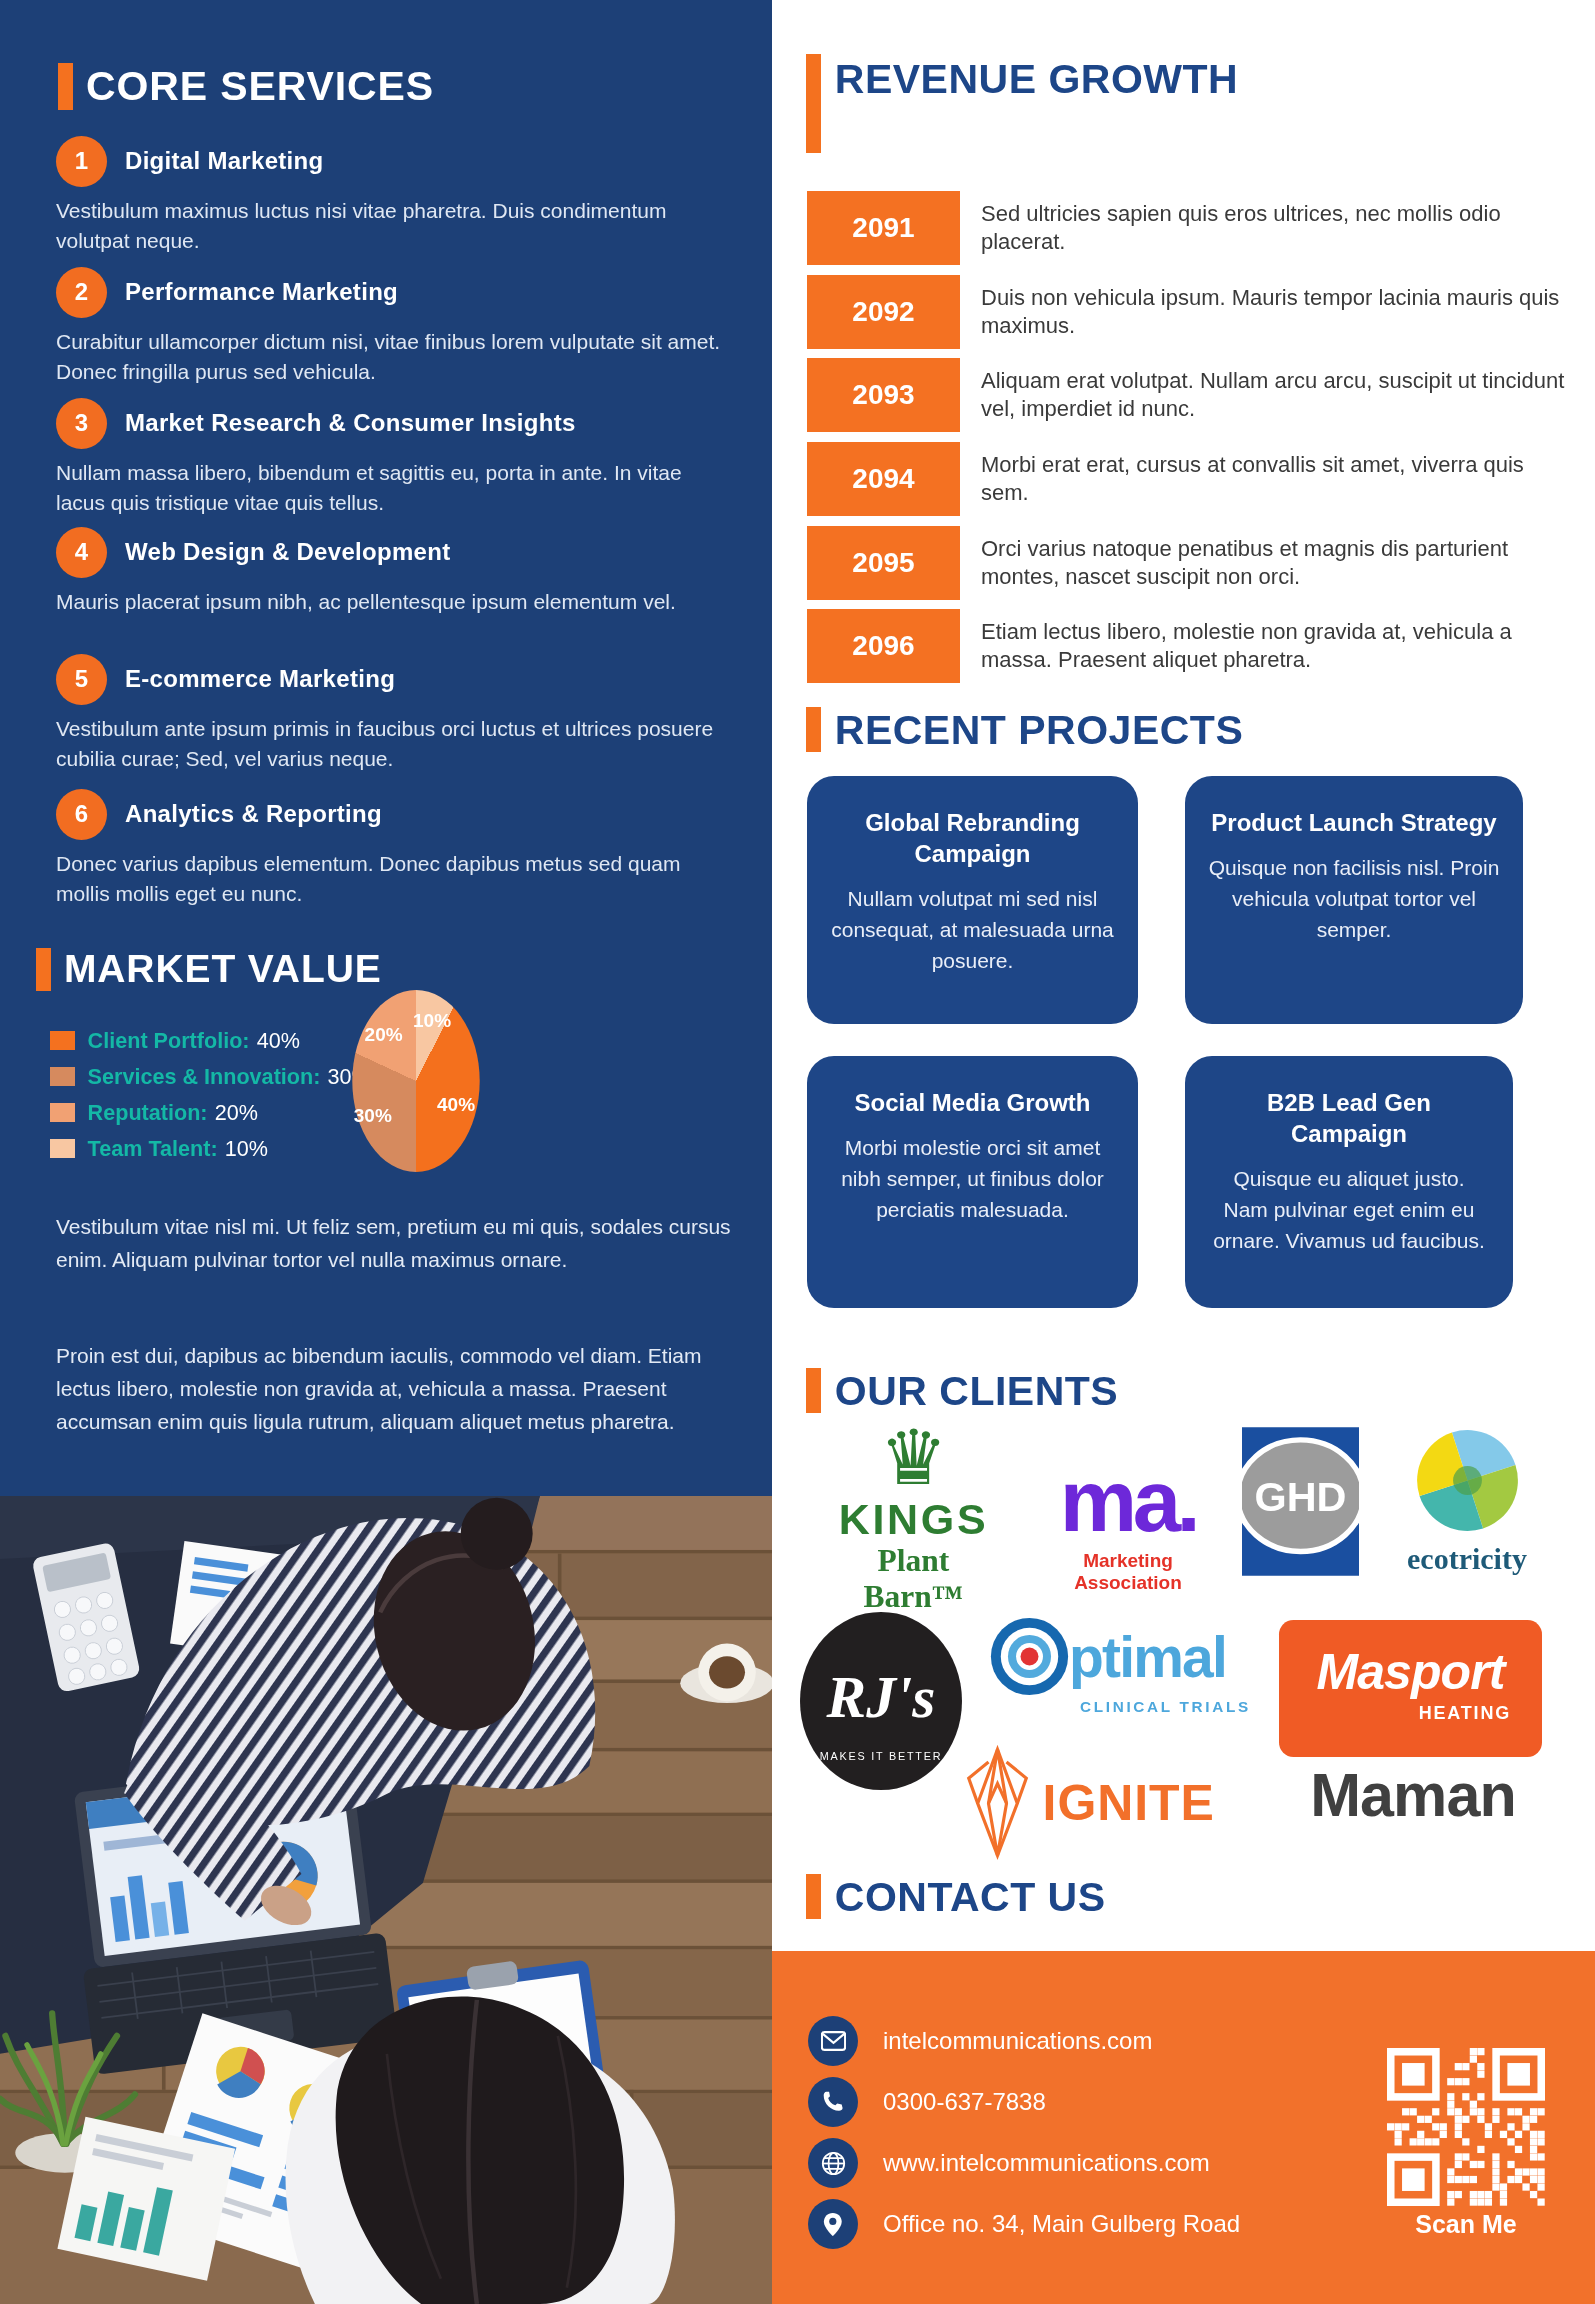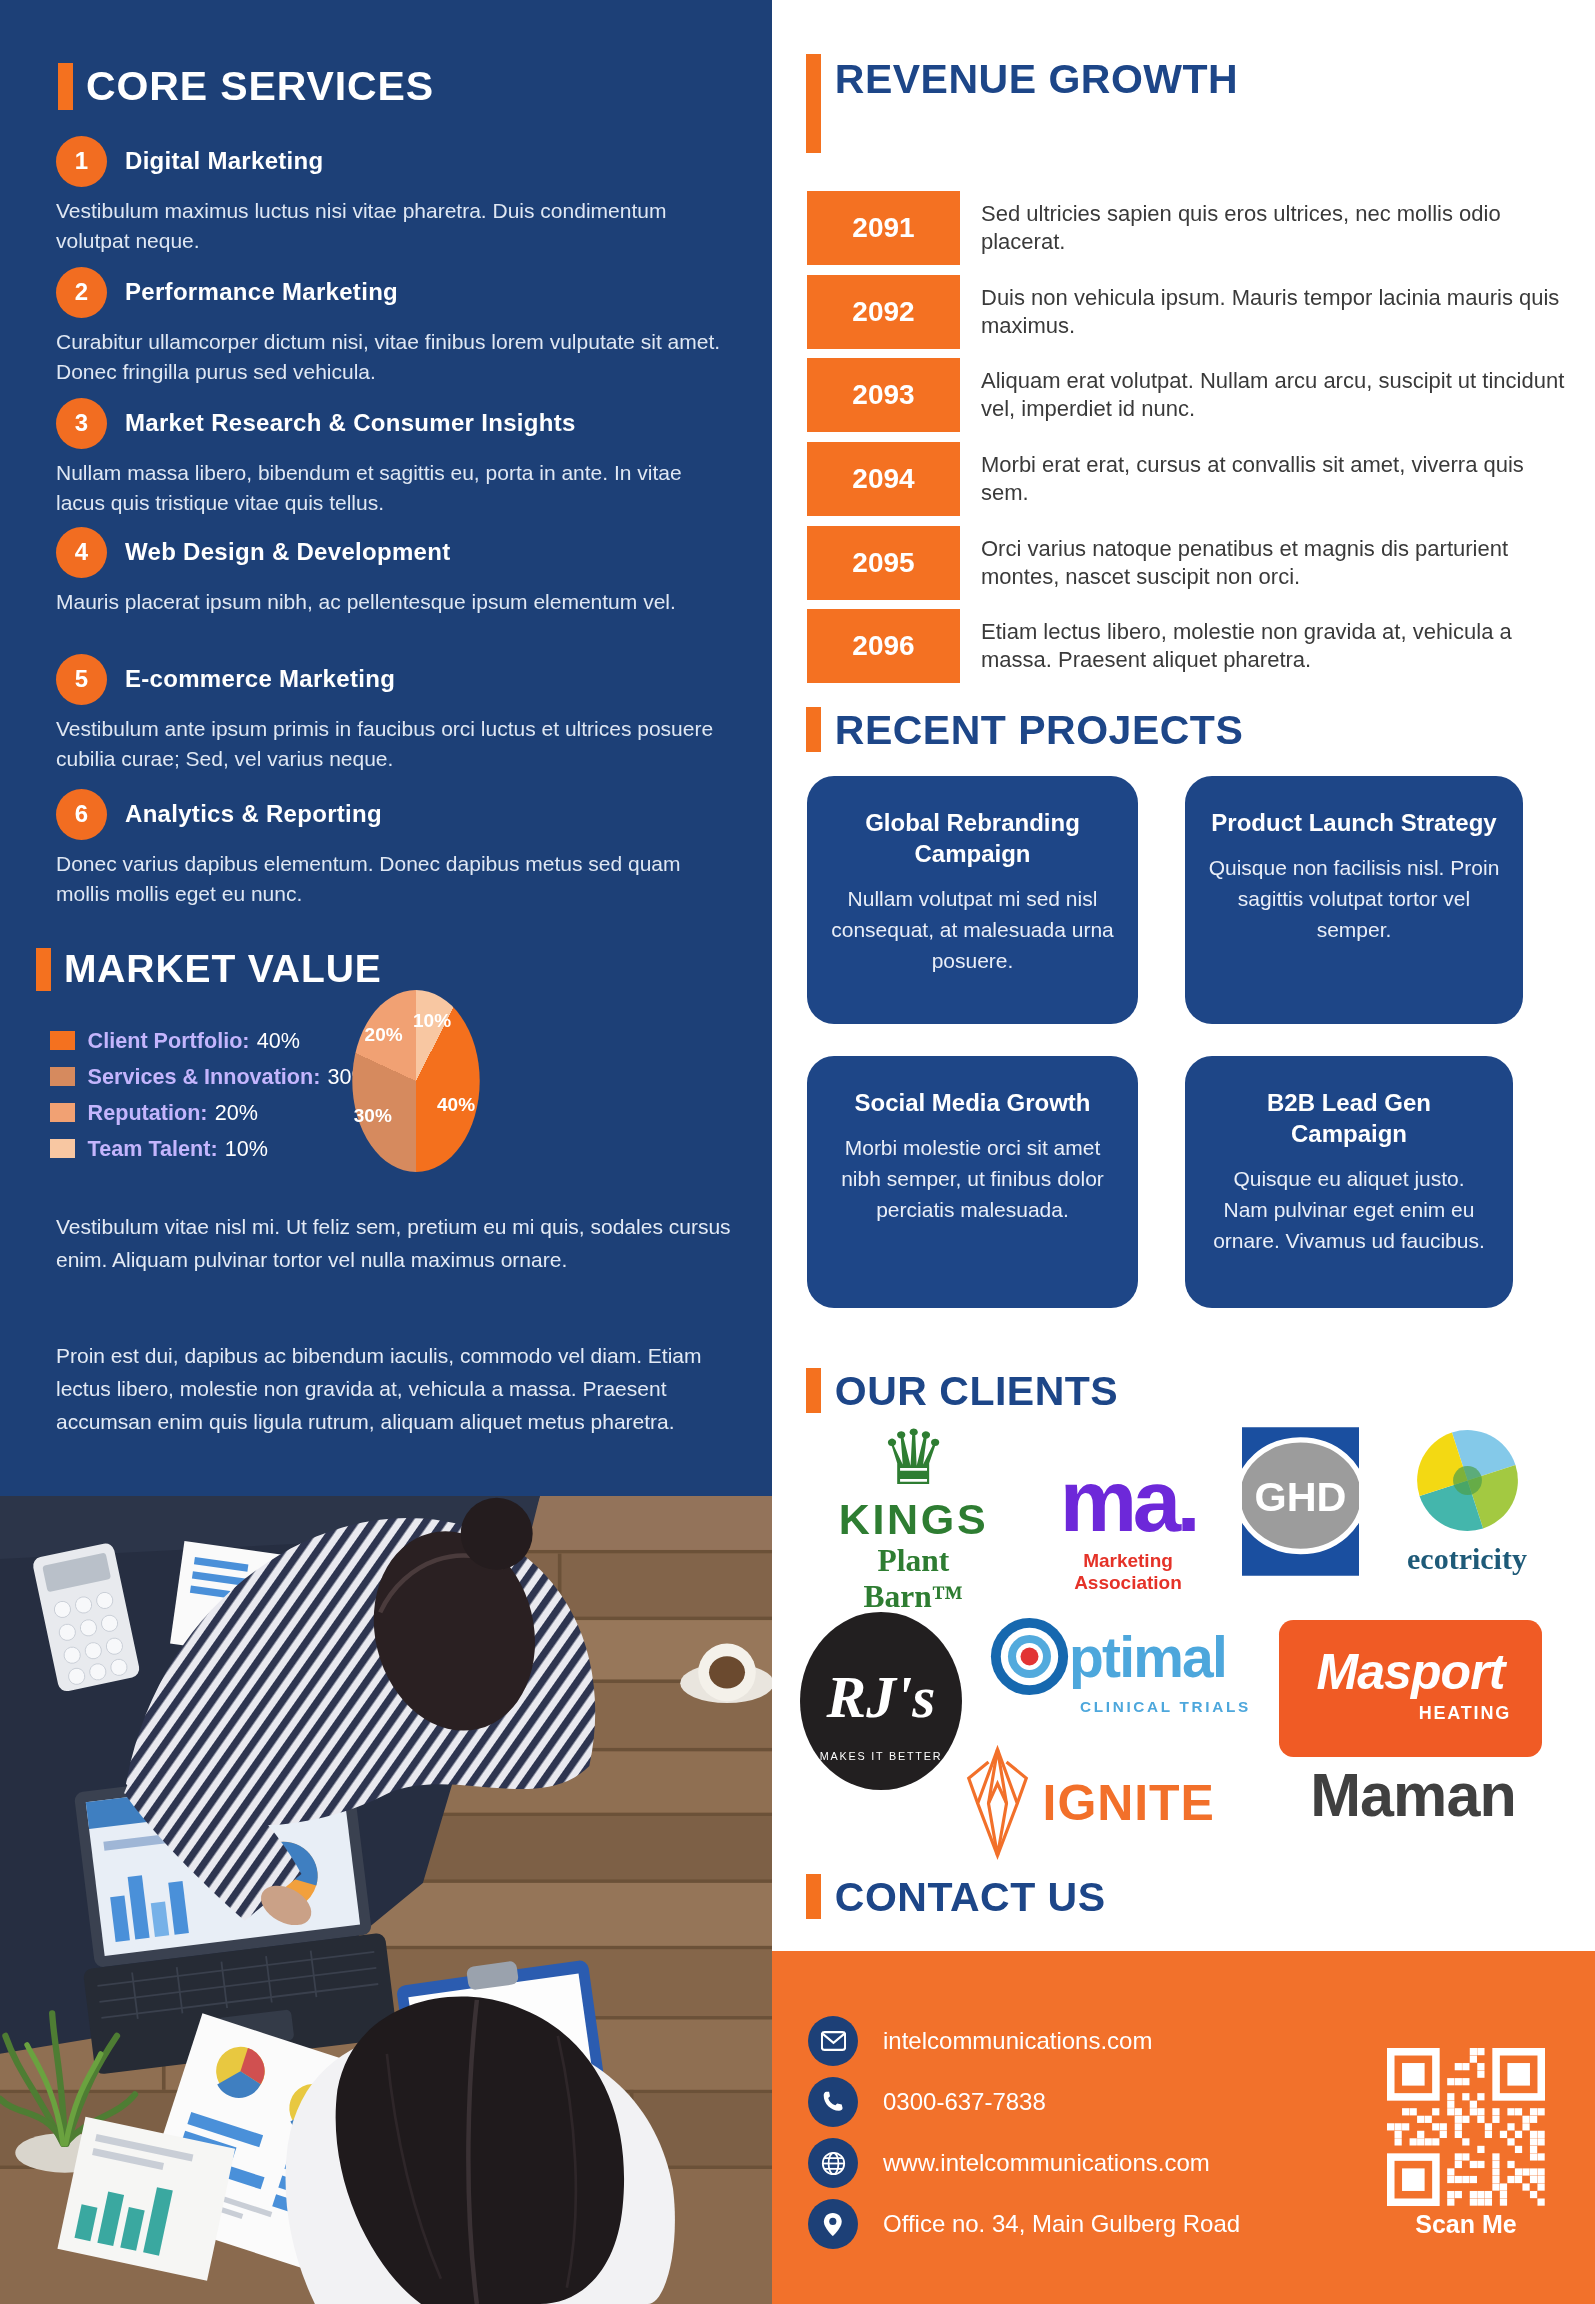--- a/index.html
+++ b/index.html
@@ -17,21 +17,21 @@
   .svc{position:absolute;left:56px;width:673px;}
   .svc-head{display:flex;align-items:center;gap:18px;height:52px;}
   .num-circle{width:51px;height:51px;border-radius:50%;background:#f26d21;color:#fff;
               display:flex;align-items:center;justify-content:center;font-size:24px;font-weight:700;flex:0 0 auto;}
   .svc-title{color:#ffffff;font-size:24px;font-weight:700;letter-spacing:0.3px;}
   .svc-desc{margin-top:9px;color:#dfe7f3;font-size:21px;line-height:30px;}
 
   .lg-row{position:absolute;left:50px;display:flex;align-items:center;gap:12.6px;height:25px;}
   .lg-sq{width:25px;height:19px;flex:0 0 auto;}
   .lg1{background:#f4711f;} .lg2{background:#d68a5e;} .lg3{background:#f1a173;} .lg4{background:#f8c7a2;}
-  .lg-lab{color:#c4b5fd;font-size:21.6px;font-weight:700;}
+  .lg-lab{color:#14b8a6;font-size:21.6px;font-weight:700;}
   .lg-val{color:#fff;font-size:21.6px;font-weight:400;margin-left:-5.4px;}
 
   .pie-box{position:absolute;left:352px;top:990px;width:128px;height:182px;}
   .pie{position:absolute;left:-27px;top:0;width:182px;height:182px;border-radius:50%;
        transform:scaleX(0.70);
        background:conic-gradient(#f8c7a2 0 36deg,#f4701d 36deg 180deg,#d68a5e 180deg 288deg,#f1a173 288deg 360deg);}
   .pie-lab{position:absolute;color:#fff;font-size:19px;font-weight:700;}
 
   .para{position:absolute;left:56px;width:677px;color:#e3eaf5;font-size:21px;line-height:33px;}
 
@@ -367,21 +367,21 @@
     <div class="bar" style="width:15.3px;height:45px;"></div>
     <div class="h-right">RECENT PROJECTS</div>
   </div>
 
   <div class="card" style="left:807px;top:776px;width:331px;height:248px;">
     <div class="card-title">Global Rebranding Campaign</div>
     <div class="card-body">Nullam volutpat mi sed nisl consequat, at malesuada urna posuere.</div>
   </div>
   <div class="card" style="left:1185px;top:776px;width:338px;height:248px;">
     <div class="card-title">Product Launch Strategy</div>
-    <div class="card-body">Quisque non facilisis nisl. Proin sagittis volutpat tortor vel semper.</div>
+    <div class="card-body">Quisque non facilisis nisl. Proin vehicula volutpat tortor vel semper.</div>
   </div>
   <div class="card" style="left:807px;top:1056px;width:331px;height:252px;">
     <div class="card-title">Social Media Growth</div>
     <div class="card-body">Morbi molestie orci sit amet nibh semper, ut finibus dolor perciatis malesuada.</div>
   </div>
   <div class="card" style="left:1185px;top:1056px;width:328px;height:252px;">
     <div class="card-title">B2B Lead Gen Campaign</div>
     <div class="card-body">Quisque eu aliquet justo. Nam pulvinar eget enim eu ornare. Vivamus ud faucibus.</div>
   </div>
 

